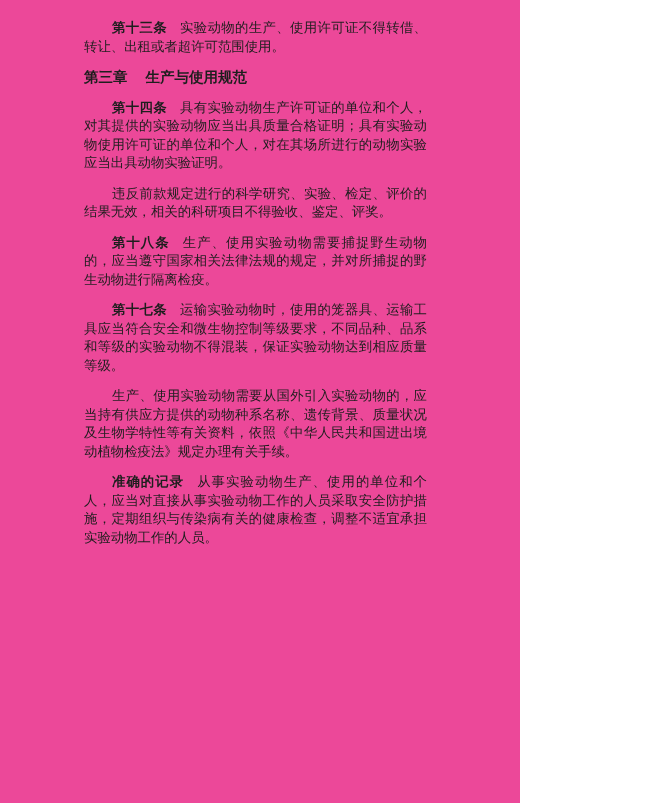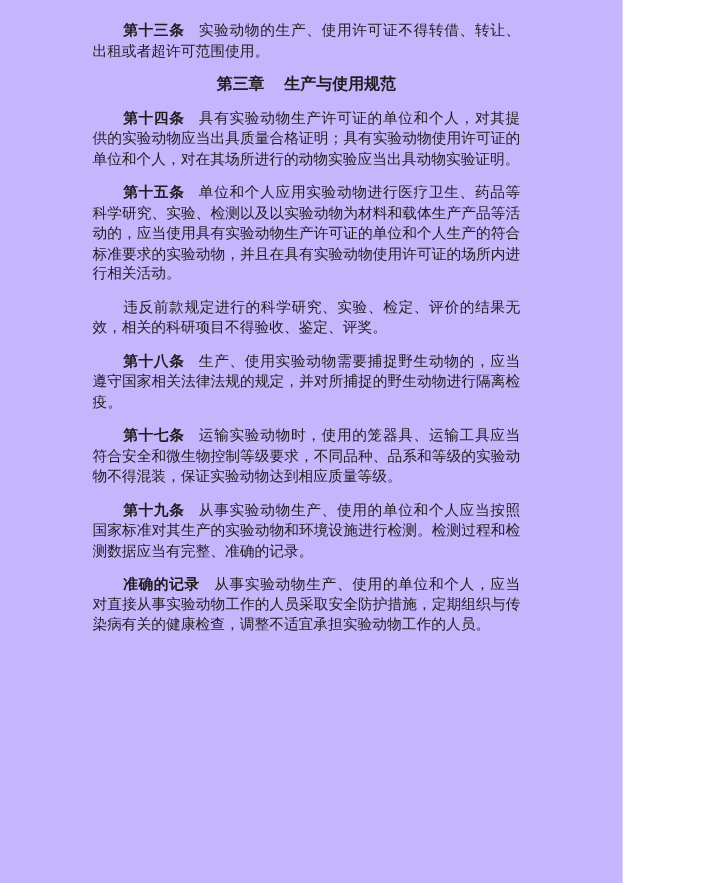--- a/index.html
+++ b/index.html
@@ -7,44 +7,44 @@
     padding: 0;
     background: #ffffff;
   }
   body {
     width: 649px;
     height: 803px;
     overflow: hidden;
   }
   .page {
     box-sizing: border-box;
-    width: 566px;
+    width: 520px;
     height: 803px;
     padding: 19px 93px 0 84px;
-    background: #c4b5fd;
+    background: #ec4899;
     font-family: "Liberation Serif", "DejaVu Serif", serif;
     font-size: 13.4px;
     line-height: 18.5px;
     color: #1e1e1e;
   }
   .para {
     margin: 0 0 12px 0;
     text-align: justify;
     text-justify: inter-ideograph;
     text-indent: 28px;
     word-break: break-all;
   }
   .art-num {
     font-weight: bold;
     margin-right: 13px;
     white-space: nowrap;
   }
   .chapter {
     margin: 0 0 12px 0;
-    text-align: center;
+    text-align: left;
     text-indent: 0;
     font-size: 14.5px;
     line-height: 18.5px;
     font-weight: bold;
   }
   .ch-num {
     margin-right: 18px;
     white-space: nowrap;
   }
 </style>
@@ -53,29 +53,28 @@
 
 <div class="page">
 
   <p class="para"><span class="art-num">第十三条</span><span>实验动物的生产、使用许可证不得转借、转让、出租或者超许可范围使用。</span></p>
 
   <p class="chapter"><span class="ch-num">第三章</span><span>生产与使用规范</span></p>
 
   <p class="para"><span class="art-num">第十四条</span><span>具有实验动物生产许可证的单位和个人，对其提供的实验动物应当出具质量合格证明；具有实验动物使用许可证的单位和个人，对在其场所进行的动物实验应当出具动物实验证明。</span></p>
 
 
-  <p class="para"><span class="art-num">第十五条</span><span>单位和个人应用实验动物进行医疗卫生、药品等科学研究、实验、检测以及以实验动物为材料和载体生产产品等活动的，应当使用具有实验动物生产许可证的单位和个人生产的符合标准要求的实验动物，并且在具有实验动物使用许可证的场所内进行相关活动。</span></p>
 
   <p class="para"><span>违反前款规定进行的科学研究、实验、检定、评价的结果无效，相关的科研项目不得验收、鉴定、评奖。</span></p>
 
 
 
   <p class="para"><span class="art-num">第十八条</span><span>生产、使用实验动物需要捕捉野生动物的，应当遵守国家相关法律法规的规定，并对所捕捉的野生动物进行隔离检疫。</span></p>
 
   <p class="para"><span class="art-num">第十七条</span><span>运输实验动物时，使用的笼器具、运输工具应当符合安全和微生物控制等级要求，不同品种、品系和等级的实验动物不得混装，保证实验动物达到相应质量等级。</span></p>
 
+  <p class="para"><span>生产、使用实验动物需要从国外引入实验动物的，应当持有供应方提供的动物种系名称、遗传背景、质量状况及生物学特性等有关资料，依照《中华人民共和国进出境动植物检疫法》规定办理有关手续。</span></p>
 
-  <p class="para"><span class="art-num">第十九条</span><span>从事实验动物生产、使用的单位和个人应当按照国家标准对其生产的实验动物和环境设施进行检测。检测过程和检测数据应当有完整、准确的记录。</span></p>
 
   <p class="para"><span class="art-num">准确的记录</span><span>从事实验动物生产、使用的单位和个人，应当对直接从事实验动物工作的人员采取安全防护措施，定期组织与传染病有关的健康检查，调整不适宜承担实验动物工作的人员。</span></p>
 
 
 </div>
 
 </body></html>

